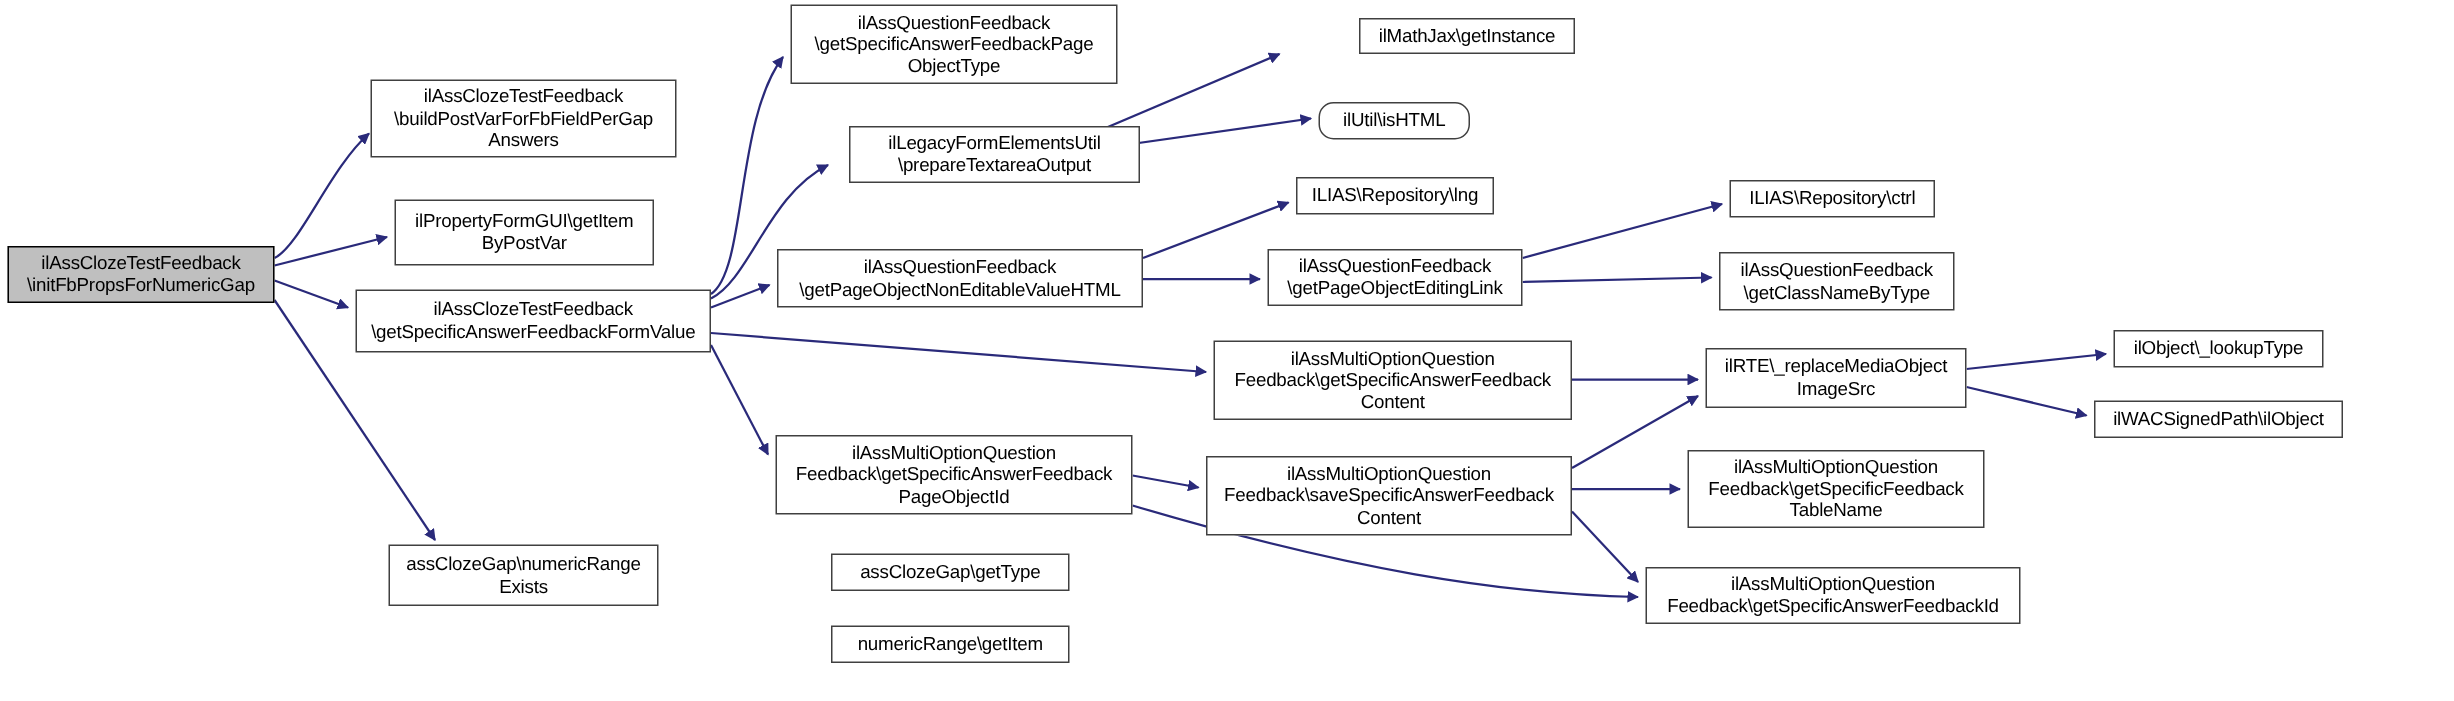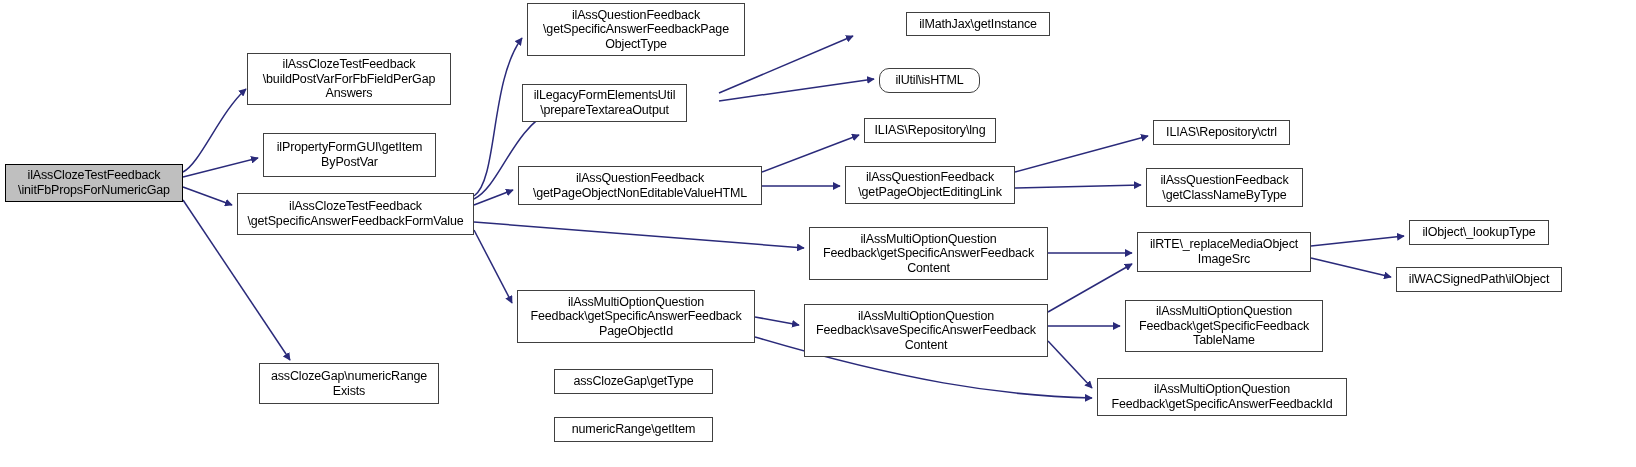--- a/index.html
+++ b/index.html
@@ -95,21 +95,21 @@
 Answers</span></div>
       <div class="node" style="left: 263px; top: 133px; width: 173px; height: 44px;"><span class="node-label">ilPropertyFormGUI\getItem
 ByPostVar</span></div>
       <div class="node" style="left: 237px; top: 193px; width: 237px; height: 42px;"><span class="node-label">ilAssClozeTestFeedback
 \getSpecificAnswerFeedbackFormValue</span></div>
       <div class="node" style="left: 259px; top: 363px; width: 180px; height: 41px;"><span class="node-label">assClozeGap\numericRange
 Exists</span></div>
       <div class="node" style="left: 527px; top: 3px; width: 218px; height: 53px;"><span class="node-label">ilAssQuestionFeedback
 \getSpecificAnswerFeedbackPage
 ObjectType</span></div>
-      <div class="node" style="left: 522px; top: 84px; width: 165px; height: 38px;"><span class="node-label">ilLegacyFormElementsUtil
+      <div class="node" style="left: 566px; top: 84px; width: 194px; height: 38px;"><span class="node-label">ilLegacyFormElementsUtil
 \prepareTextareaOutput</span></div>
       <div class="node" style="left: 518px; top: 166px; width: 244px; height: 39px;"><span class="node-label">ilAssQuestionFeedback
 \getPageObjectNonEditableValueHTML</span></div>
       <div class="node" style="left: 517px; top: 290px; width: 238px; height: 53px;"><span class="node-label">ilAssMultiOptionQuestion
 Feedback\getSpecificAnswerFeedback
 PageObjectId</span></div>
       <div class="node" style="left: 554px; top: 369px; width: 159px; height: 25px;"><span class="node-label">assClozeGap\getType</span></div>
       <div class="node" style="left: 554px; top: 417px; width: 159px; height: 25px;"><span class="node-label">numericRange\getItem</span></div>
       <div class="node" style="left: 858px; top: 12px; width: 144px; height: 24px; margin-left: 48px;"><span class="node-label">ilMathJax\getInstance</span></div>
       <div class="node" style="left: 879px; top: 68px; width: 101px; height: 25px; border-radius: 10px;"><span class="node-label">ilUtil\isHTML</span></div>

